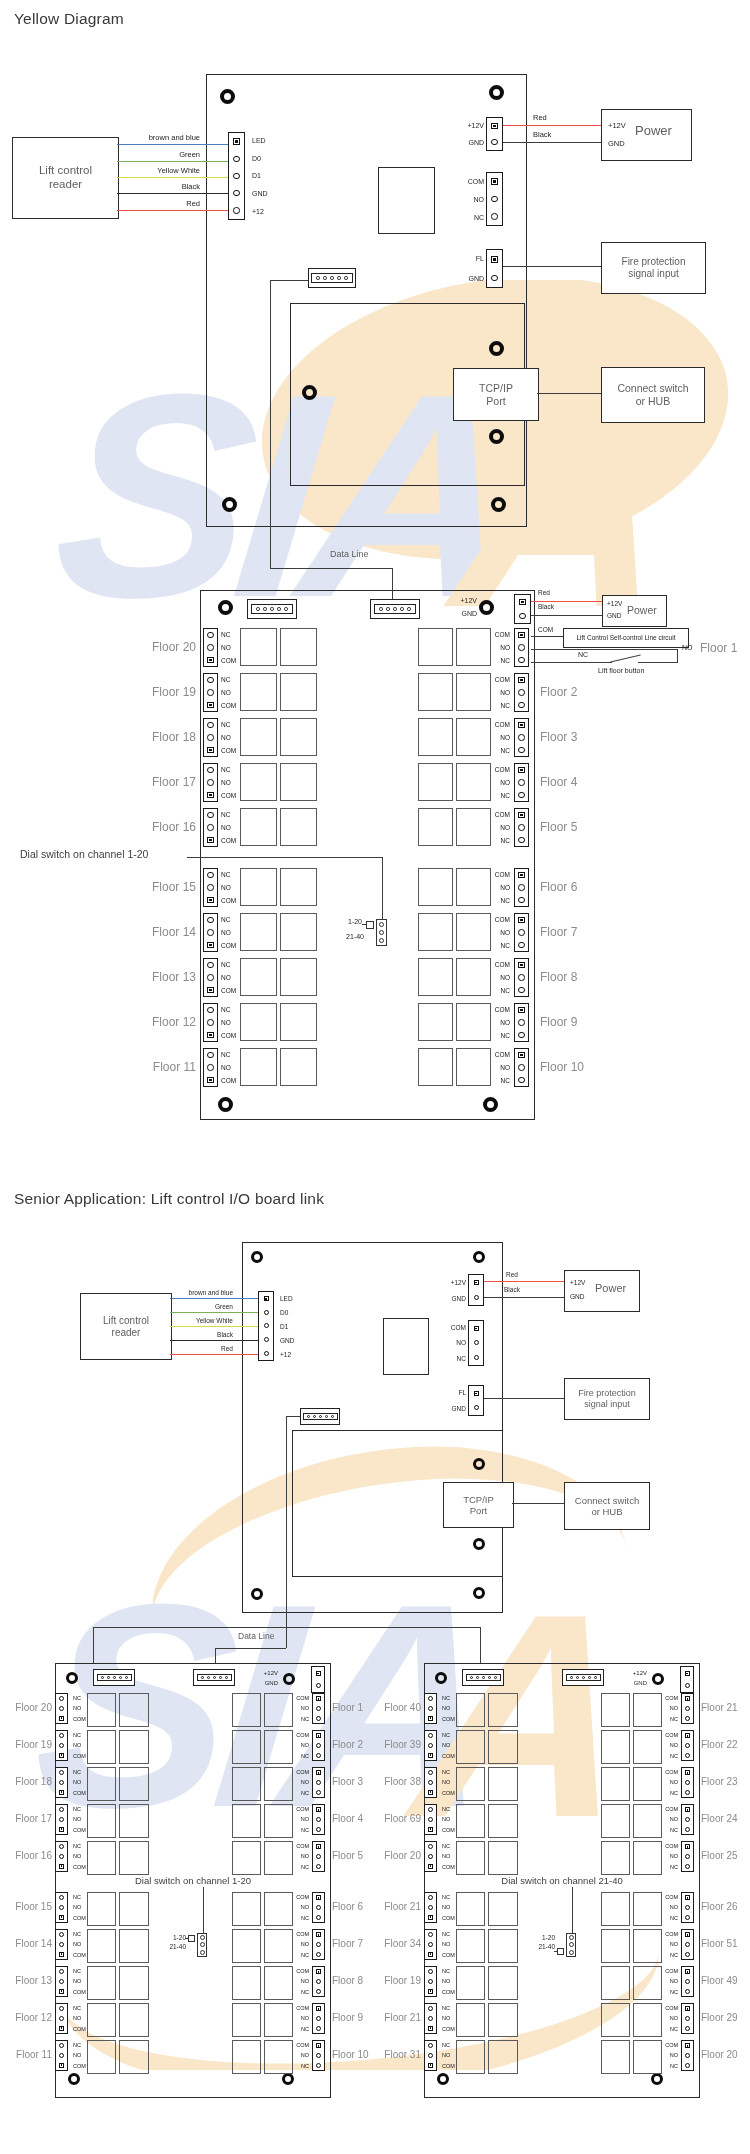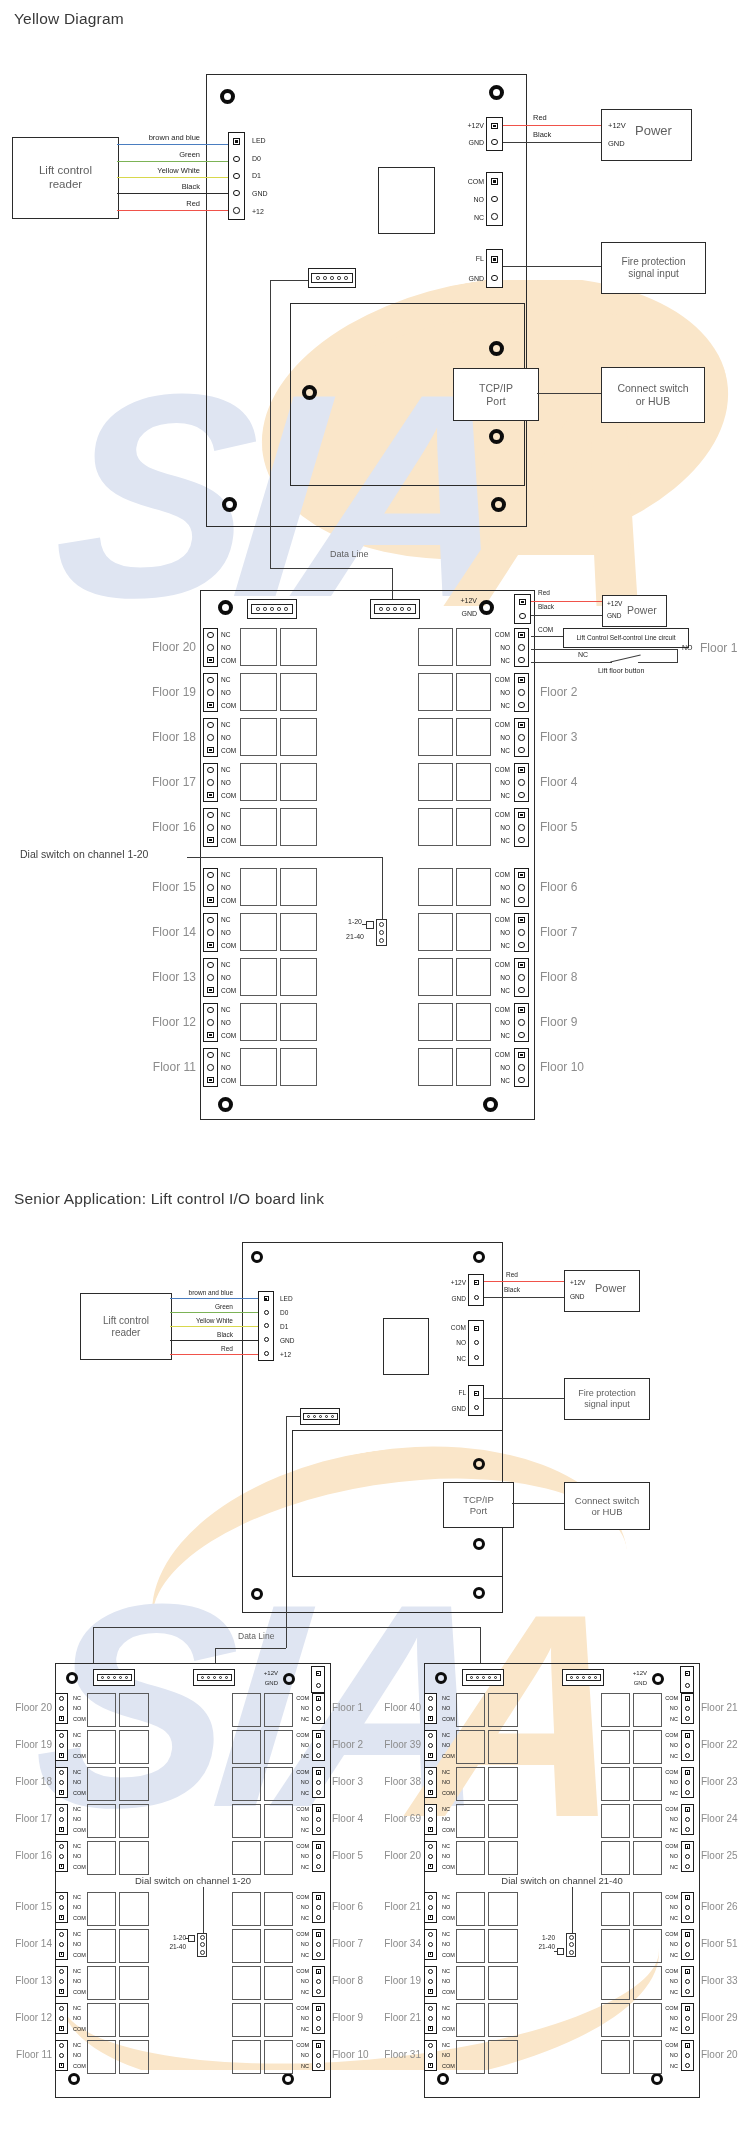--- a/index.html
+++ b/index.html
@@ -1343,21 +1343,21 @@
         <div class="plc3">
           <span>COM</span>
           <span>NO</span>
           <span>NC</span>
         </div>
         <div class="cn3">
           <span class="sqS"></span>
           <span class="ciS"></span>
           <span class="ciS"></span>
         </div>
-        <div class="fl">Floor 33</div>
+        <div class="fl">Floor 49</div>
       </div>
       <div class="r3 r3r">
         <div class="rl3 rl3a"></div>
         <div class="rl3 rl3b"></div>
         <div class="plc3">
           <span>COM</span>
           <span>NO</span>
           <span>NC</span>
         </div>
         <div class="cn3">

